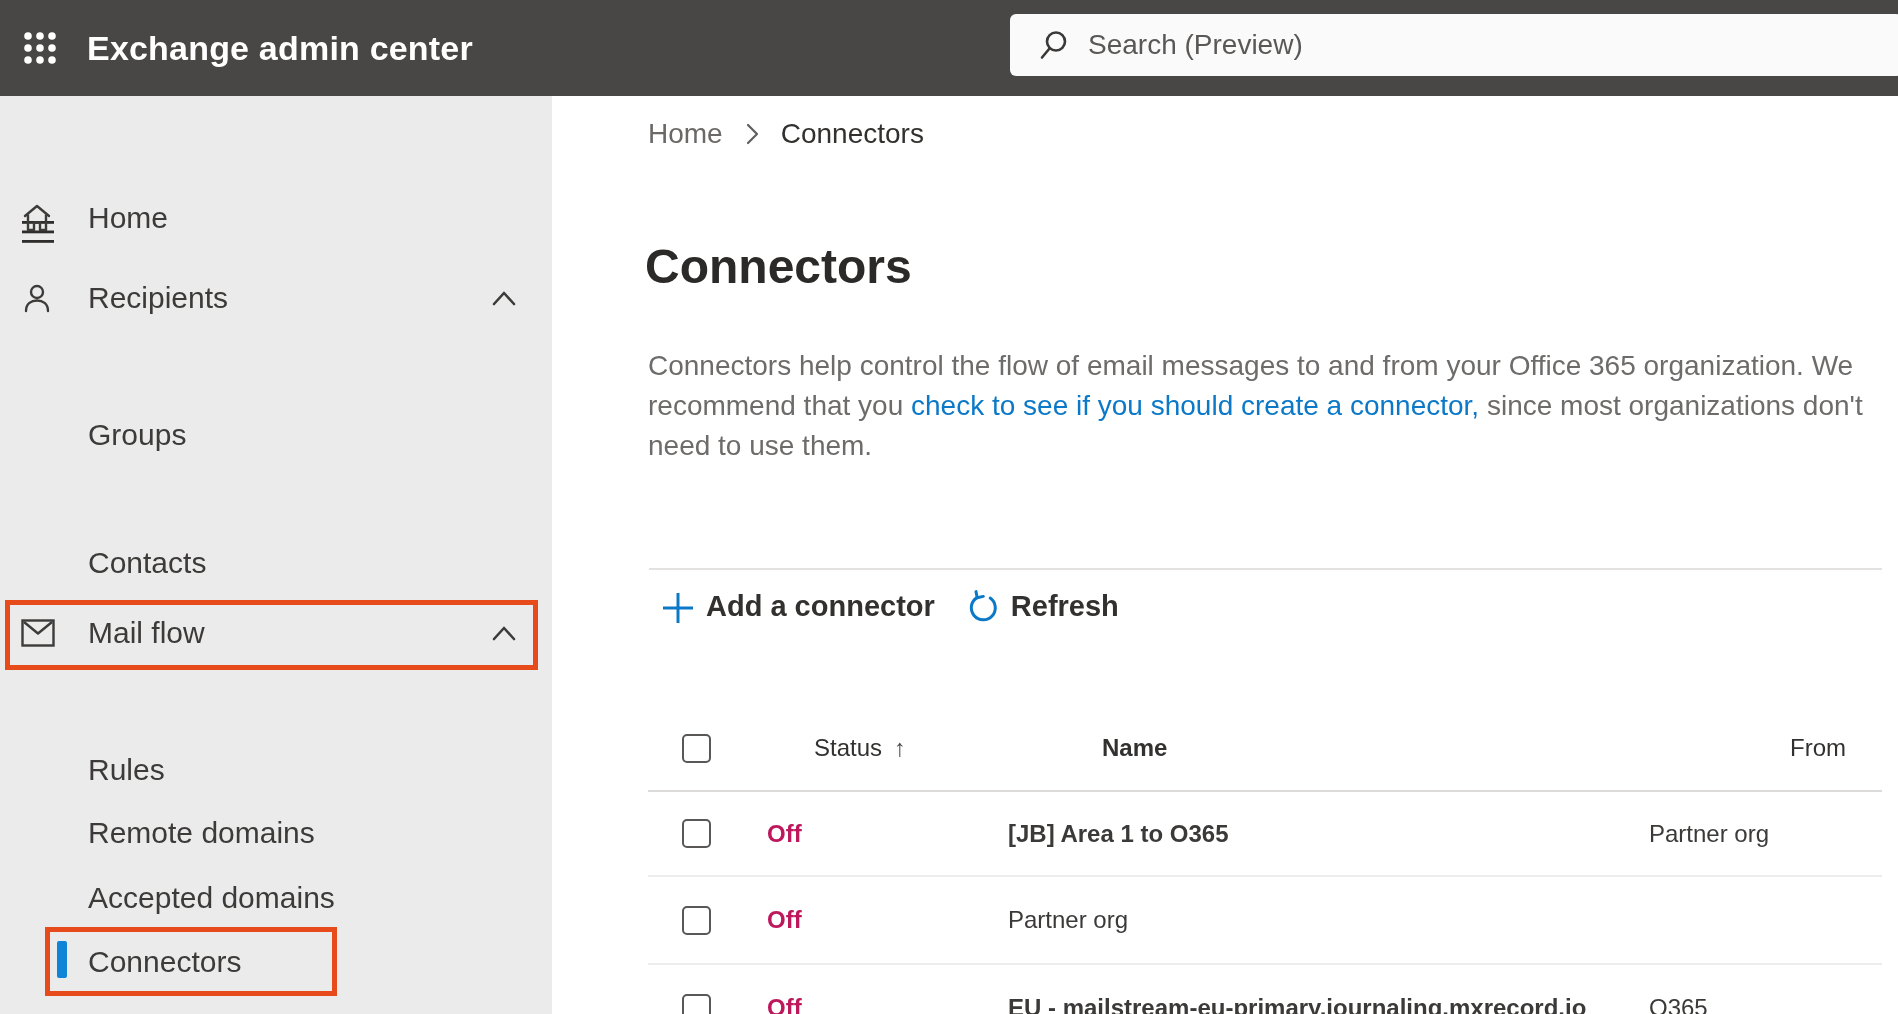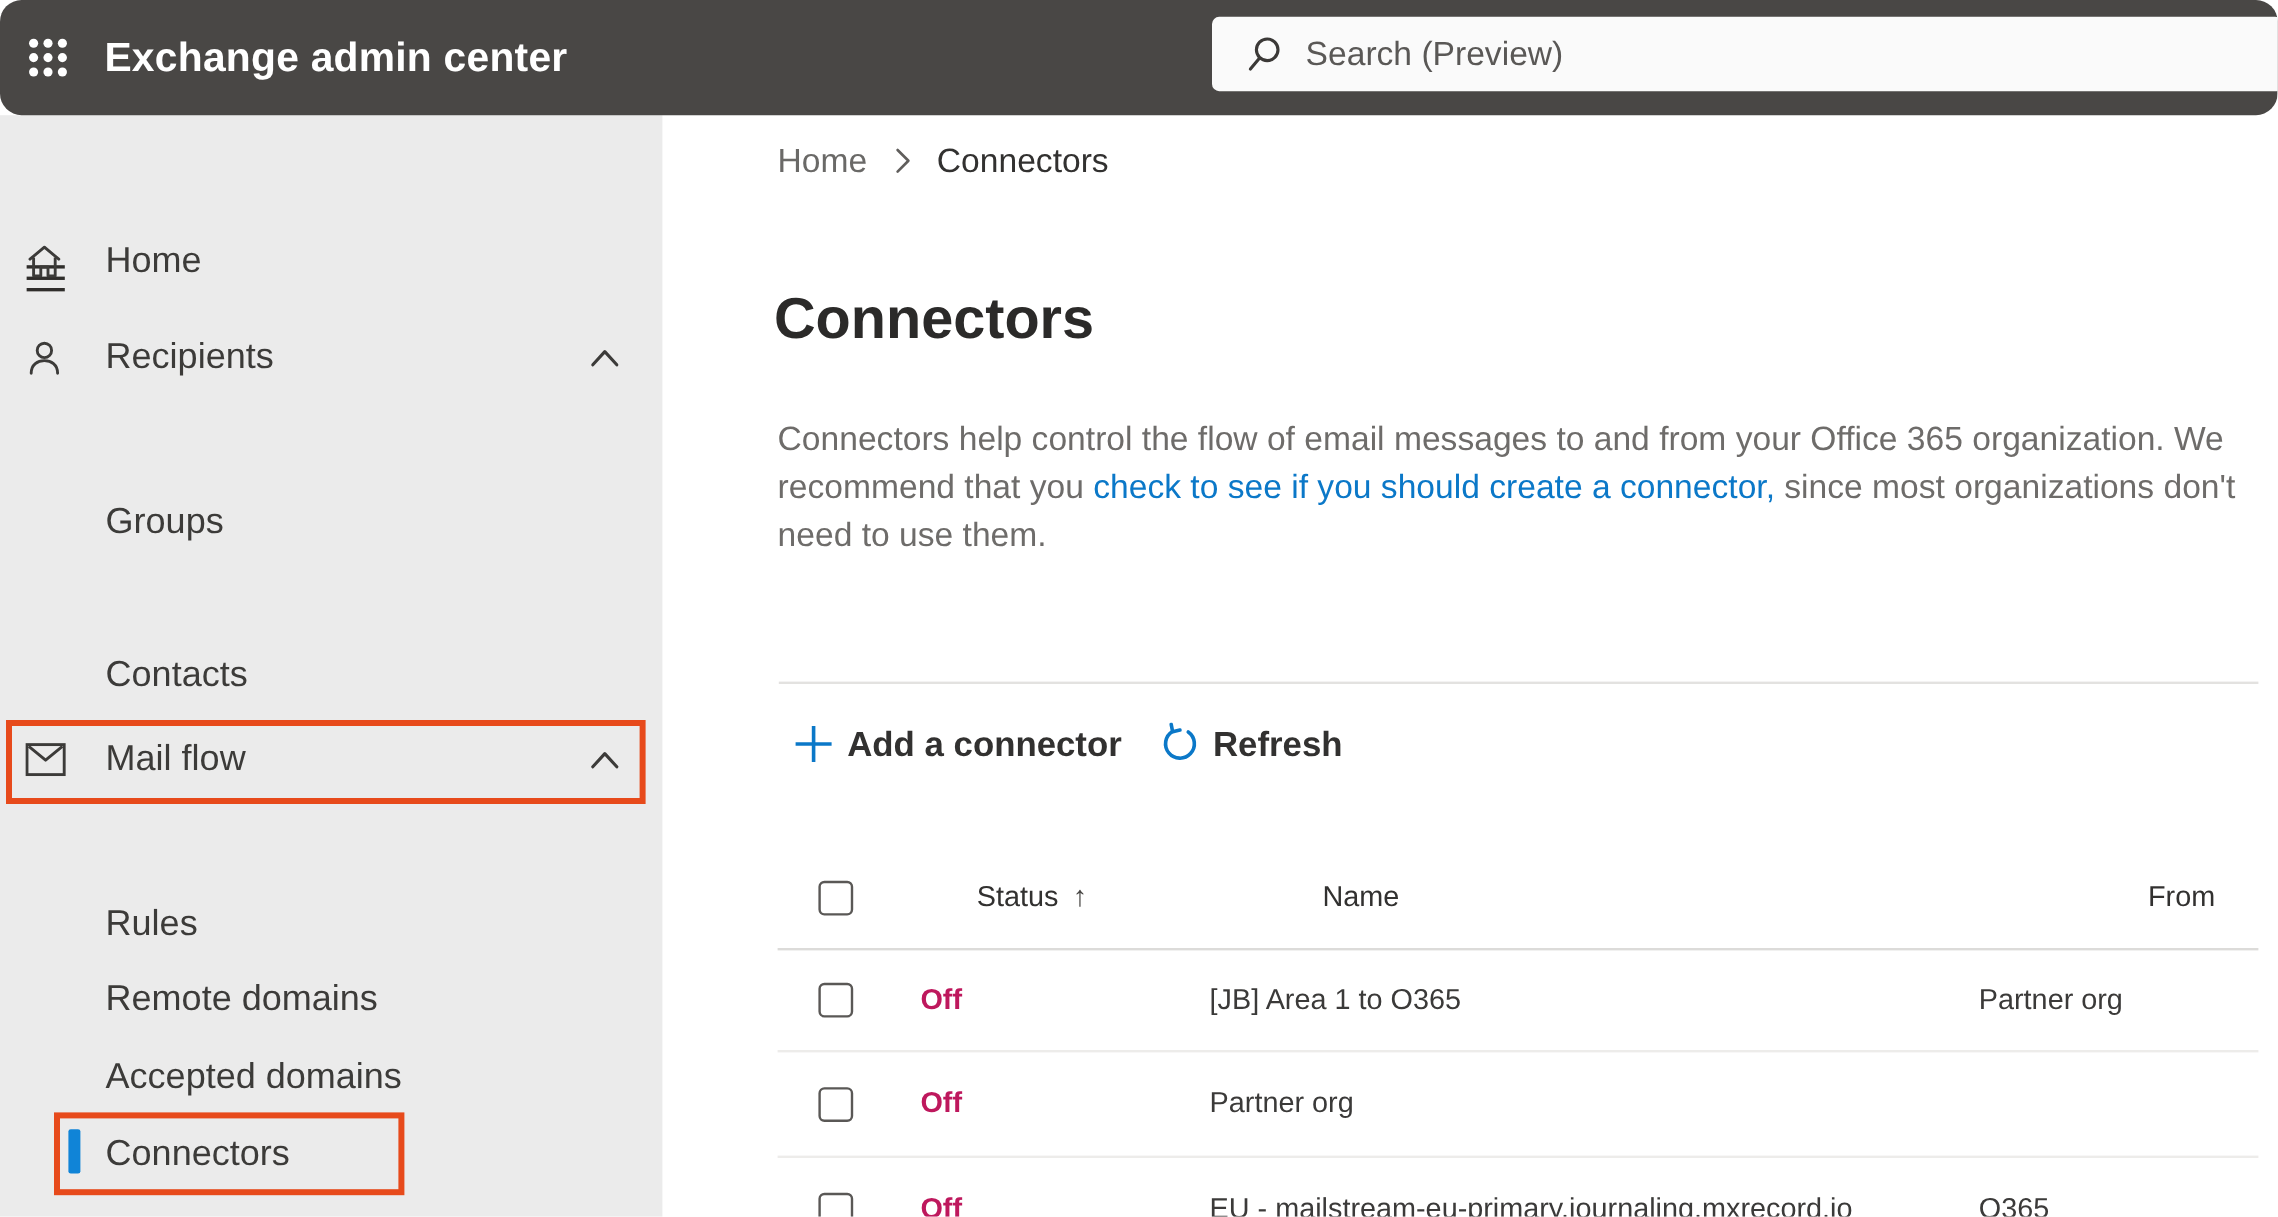--- a/index.html
+++ b/index.html
@@ -4,21 +4,21 @@
 <style>
   * { margin:0; padding:0; box-sizing:border-box; }
   html,body { width:1898px; height:1014px; overflow:hidden; }
   body {
     font-family:"Liberation Sans","DejaVu Sans",sans-serif;
     background:#ffffff; position:relative; color:#323130;
   }
   button { background:none; border:none; font:inherit; color:inherit; cursor:pointer; padding:0; }
 
   
-  .topbar { position:absolute; left:0; top:0; width:1898px; height:96px; background:#494745; z-index:30;border-radius:18px; }
+  .topbar { position:absolute; left:0; top:0; width:1898px; height:96px; background:#494745; z-index:30; }
   .waffle-btn { position:absolute; left:14px; top:22px; width:52px; height:52px; display:flex; align-items:center; justify-content:center; }
   .app-title { position:absolute; left:87px; top:0; height:96px; display:flex; align-items:center;
                color:#ffffff; font-size:34px; font-weight:600; letter-spacing:0.2px; }
   .searchbox { position:absolute; left:1010px; top:14px; width:892px; height:62px; background:#fafafa;
                border-radius:6px; display:flex; align-items:center; padding-left:28px; }
   .searchbox svg { flex:0 0 auto; }
   .search-input { border:none; outline:none; background:transparent; margin-left:18px; width:700px;
                   font-size:28px; color:#0f172a; }
   .search-input::placeholder { color:#5a5856; opacity:1; }
 
@@ -39,33 +39,33 @@
   .main { position:absolute; left:552px; top:96px; right:0; bottom:0; background:#fff; overflow:hidden; }
   .breadcrumb { position:absolute; left:96px; top:20px; height:36px; display:flex; align-items:center; font-size:28px; }
   .bc-home { color:#6a6967; cursor:pointer; }
   .bc-sep { margin:0 20px 0 22px; display:flex; align-items:center; }
   .bc-current { color:#323130; }
   .page-title { position:absolute; left:93px; top:142px; font-size:48px; line-height:58px; font-weight:700; color:#2b2a29; }
   .page-desc { position:absolute; left:96px; top:250px; width:1252px; font-size:28px; line-height:40px; color:#6e6c6a; }
   .desc-link { color:#0b78c8; text-decoration:none; cursor:pointer; }
   .divider { position:absolute; left:97px; right:16px; top:472px; border-top:2px solid #e3e2e0; }
   .toolbar { position:absolute; left:96px; top:494px; height:48px; display:flex; align-items:center; column-gap:30px; padding-left:12px; }
-  .tb-btn { display:flex; align-items:flex-end; column-gap:10px; font-size:29px; font-weight:600; color:#323130; height:48px; }
+  .tb-btn { display:flex; align-items:flex-start; column-gap:10px; font-size:29px; font-weight:600; color:#323130; height:48px; }
   .tb-btn svg { flex:0 0 auto; }
 
   
   .table { position:absolute; left:96px; right:16px; top:610px; }
   .trow { display:flex; align-items:center; }
   .thead { height:86px; border-bottom:2px solid #dcdbd9; font-size:24px; color:#323130;gap:47px; }
   .tbody-row { height:85px; border-bottom:2px solid #edecea; font-size:24px; color:#3b3a39; }
   .tbody-row.last { border-bottom:none; height:86px; }
   .col-check { width:119px; display:flex; align-items:center; }
   .checkbox { width:29px; height:29px; margin-left:34px; border:2px solid #5a5856; border-radius:5px; background:#fff; cursor:pointer; }
   .col-status { width:241px; display:flex; align-items:center; }
-  .col-name { width:641px; white-space:nowrap; overflow:hidden; }
+  .col-name { width:641px; white-space:nowrap; overflow:hidden;font-weight:bold; }
   .col-from { flex:1; white-space:nowrap; }
   .status-off { font-weight:700; color:#be185d; }
   .sort-glyph { margin-left:12px; font-size:24px; color:#484644; }
 </style>
 </head>
 <body>
 
 <div class="topbar">
   <button class="waffle-btn">
     <svg width="34" height="34" viewBox="0 0 34 34">

